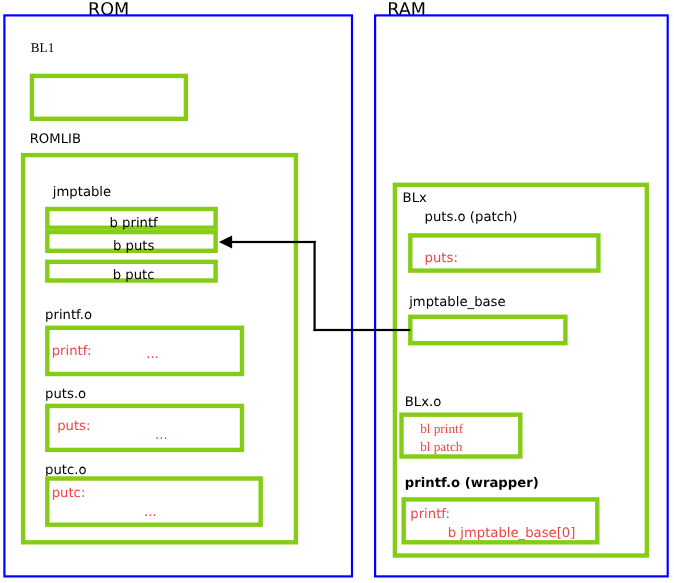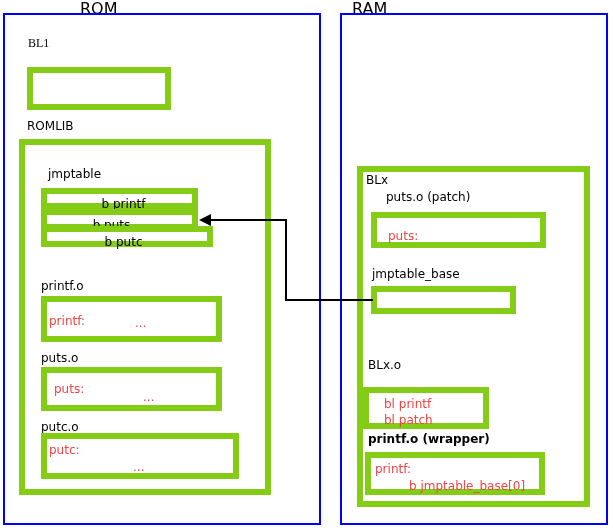--- a/index.html
+++ b/index.html
@@ -23,21 +23,21 @@
   }
   .region-label {
     position: absolute;
     font-size: 16px;
     color: #000000;
     white-space: nowrap;
     line-height: 14px;
   }
   .box {
     position: absolute;
-    border: 6px solid #84cc16;
+    border: 4px solid #84cc16;
     box-sizing: border-box;
     background: #ffffff;
   }
   .lbl {
     position: absolute;
     font-size: 12px;
     color: #000000;
     white-space: nowrap;
     line-height: 14px;
   }
@@ -88,24 +88,24 @@
 
   <div class="box" style="left:19px; top:139px; width:252px; height:356px;"></div>
 
   <div class="lbl" style="left:48px; top:167px;">jmptable</div>
 
   <div class="box" style="left:41px; top:188px; width:157px; height:21px;">
     <span class="row-center" style="left:0; top:3px; width:153px;">b printf</span>
   </div>
 
   <div class="box" style="left:41px; top:209px; width:157px; height:21px;">
-    <span class="row-center" style="left:4px; top:3px; width:121px;">b puts</span>
+    <span class="row-center" style="left:16px; top:3px; width:121px;">b puts</span>
   </div>
 
-  <div class="box" style="left:41px; top:226px; width:172px; height:21px;">
+  <div class="box" style="left:41px; top:236px; width:157px; height:21px;">
     <span class="row-center" style="left:0; top:3px; width:153px;">b putc</span>
   </div>
 
   <div class="lbl" style="left:41px; top:279px;">printf.o</div>
 
   <div class="box" style="left:41px; top:296px; width:181px; height:46px;">
     <span class="cell-text" style="left:2px; top:12px;">printf:</span>
     <span class="cell-text" style="left:88px; top:14px;">...</span>
   </div>
 
@@ -138,21 +138,21 @@
   </div>
 
   <div class="lbl" style="left:372px; top:267px;">jmptable_base</div>
 
   <div class="box" style="left:371px; top:286px; width:145px; height:28px;">
     <span class="cell-text" style="left:6px; top:6px;"></span>
   </div>
 
   <div class="lbl" style="left:368px; top:358px;">BLx.o</div>
 
-  <div class="box" style="left:363px; top:387px; width:126px; height:42px;">
+  <div class="box" style="left:363px; top:375px; width:112px; height:42px;font-family:Liberation Serif, serif;">
     <span class="cell-text" style="left:15px; top:4px;">bl printf</span>
     <span class="cell-text" style="left:15px; top:20px;">bl patch</span>
   </div>
 
   <div class="lbl" style="left:368px; top:432px;font-weight:bold;">printf.o (wrapper)</div>
 
   <div class="box" style="left:365px; top:452px; width:180px; height:43px;">
     <span class="cell-text" style="left:4px; top:4px;">printf:</span>
     <span class="cell-text" style="left:38px; top:21px;">b jmptable_base[0]</span>
   </div>

